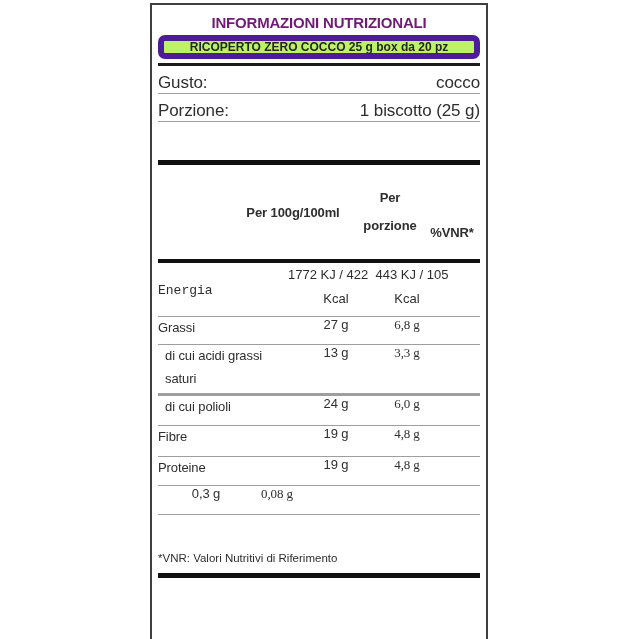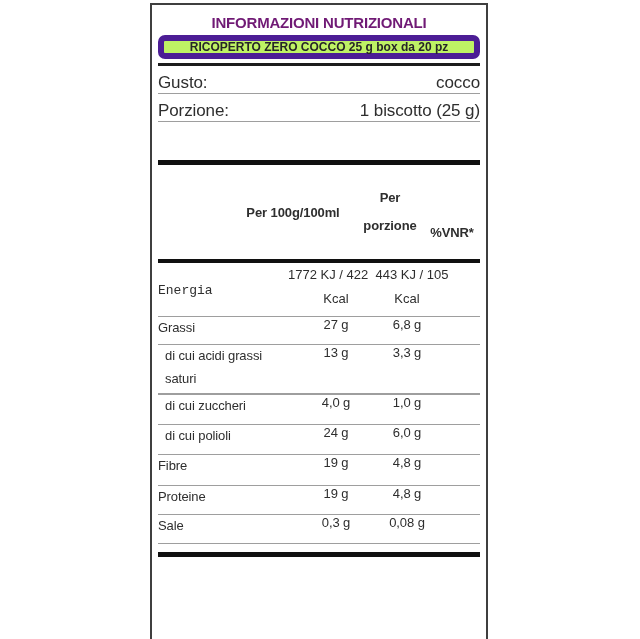--- a/index.html
+++ b/index.html
@@ -94,21 +94,21 @@
   .kcal-line .k2 { width: 46px; text-align: center; }
   .trow {
     display: flex;
     align-items: flex-start;
     font-size: 13px;
     letter-spacing: -0.1px;
   }
   .trow .lbl { width: 130px; line-height: 1.75; }
   .trow .lbl.indent { width: 123px; padding-left: 7px; }
   .trow .c1 { width: 96px; text-align: center; white-space: nowrap; }
-  .trow .c2 { width: 46px; text-align: center; white-space: nowrap; }
+  .trow .c2 { width: 46px; text-align: center; white-space: nowrap; font-family: Liberation Serif, serif; }
   .trow .c3 { flex: 1; text-align: center; white-space: nowrap; }
   .footnote {
     margin-top: 36px;
     height: 14px;
     line-height: 14px;
     font-size: 11.5px;
   }
   .bottom-bar { margin-top: 8px; height: 5px; background: #101010; }
 </style>
 </head>
@@ -173,26 +173,20 @@
   <div class="trow" style="height:48px">
     <div class="lbl indent">di cui acidi grassi saturi</div>
     <div class="c1">13 g</div>
     <div class="c2">3,3 g</div>
     <div class="c3"></div>
   </div>
   <div class="rule"></div>
 
   <div class="rule"></div>
 
-  <div class="trow" style="height:29px">
-    <div class="lbl indent">di cui zuccheri</div>
-    <div class="c1">4,0 g</div>
-    <div class="c2">1,0 g</div>
-    <div class="c3"></div>
-  </div>
   <div class="rule"></div>
 
   <div class="trow" style="height:29px">
     <div class="lbl indent">di cui polioli</div>
     <div class="c1">24 g</div>
     <div class="c2">6,0 g</div>
     <div class="c3"></div>
   </div>
   <div class="rule"></div>
 
@@ -206,23 +200,23 @@
 
   <div class="trow" style="height:28px">
     <div class="lbl">Proteine</div>
     <div class="c1">19 g</div>
     <div class="c2">4,8 g</div>
     <div class="c3"></div>
   </div>
   <div class="rule"></div>
 
   <div class="trow" style="height:28px">
-    <div class="lbl">Sale</div>
     <div class="c1">0,3 g</div>
     <div class="c2">0,08 g</div>
     <div class="c3"></div>
   </div>
   <div class="rule"></div>
 
+  <div class="footnote">*VNR: Valori Nutritivi di Riferimento</div>
 
   <div class="bottom-bar"></div>
 
 </div>
 
 </body></html>

